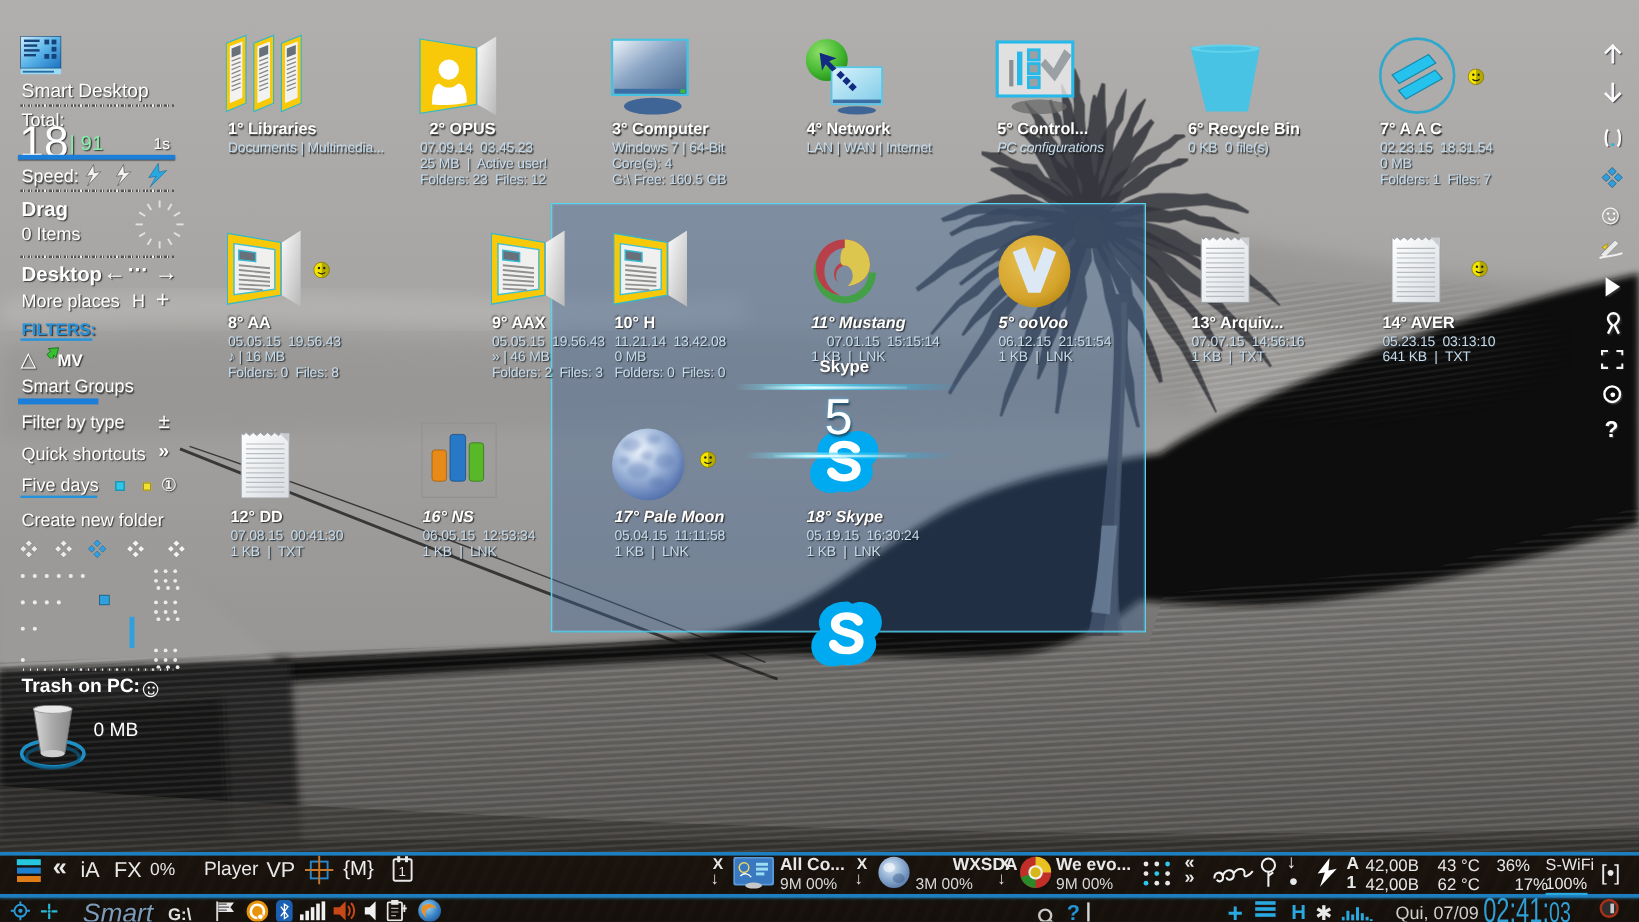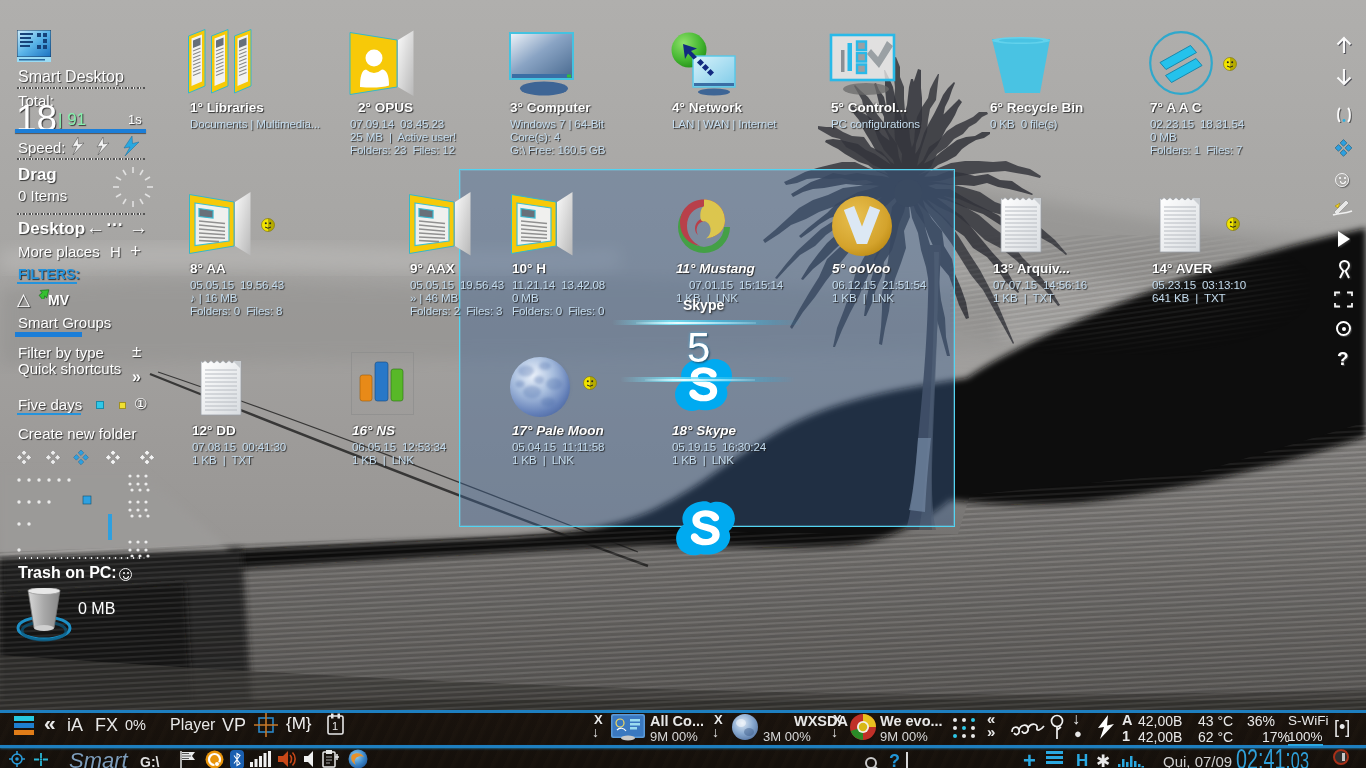--- a/index.html
+++ b/index.html
@@ -159,21 +159,21 @@
  <div style="position:absolute;left:17px;top:282px;width:60px;height:2px;background:#2493dc;"></div>
  <div class="sb" style="left:17px;top:289px;font-size:17px;">△</div>
  <svg style="position:absolute;left:38px;top:287px" width="14" height="12" viewBox="0 0 14 12">
       <path d="M1,11 L1,4 L5,4 L5,1 L12,6 L5,11 L5,8 Z" fill="#35c030" stroke="#1a701a" stroke-width="0.7" transform="rotate(-40 7 6)"></path>
     </svg>
  <div class="sb sbb" style="left:48px;top:292px;font-size:14px;">MV</div>
  <div class="sb" style="left:18px;top:314px;">Smart Groups</div>
  <div style="position:absolute;left:15px;top:332px;width:67px;height:5px;background:#1b7ed8;"></div>
  <div class="sb" style="left:18px;top:344px;">Filter by type</div>
  <div class="sb" style="left:132px;top:342px;font-size:17px;">±</div>
- <div class="sb" style="left:18px;top:360px;text-align:right;">Quick shortcuts</div>
+ <div class="sb" style="left:18px;top:370px;text-align:right;">Quick shortcuts</div>
  <div class="sb sbb" style="left:132px;top:368px;font-size:16px;">»</div>
  <div class="sb" style="left:18px;top:396px;">Five days</div>
  <div style="position:absolute;left:17px;top:413px;width:64px;height:2px;background:#2493dc;"></div>
  <div style="position:absolute;left:96px;top:401px;width:8px;height:8px;background:#30c8e8;border:1px solid #1a8aa8;"></div>
  <div style="position:absolute;left:119px;top:402px;width:7px;height:7px;background:#f0e030;border:1px solid #a09020;"></div>
  <div class="sb" style="left:134px;top:395px;font-size:15px;">①</div>
  <div class="sb" style="left:18px;top:425px;">Create new folder</div>
  <svg style="position:absolute;left:14px;top:448px" width="150" height="20" viewBox="0 0 150 20">
   <defs>
         <g id="dm">
@@ -396,21 +396,21 @@
 <rect x="13" y="17" width="3.5" height="22" fill="#8a8f94"></rect>
 <rect x="19.5" y="10" width="4.5" height="28" fill="#29b9e8"></rect>
 <g fill="#9aa0a4" stroke="#29b9e8" stroke-width="2.4">
         <rect x="29" y="8.5" width="9" height="8.5"></rect>
         <rect x="29" y="20" width="9" height="8.5"></rect>
         <rect x="29" y="31.5" width="9" height="8.5"></rect>
       </g>
 <path d="M43,16 L50,24 L59,8 L65,13 L51,35 L39,21 Z" fill="#9aa0a4"></path>
 </svg>
 <div class="ttl" style="left:831px;top:100px;">5° Control...</div>
-<div class="det" style="left:831px;top:117px;">PC configurations</div>
+<div class="det" style="left:831px;top:117px;font-style:italic;">PC configurations</div>
 
 <svg class="icon" style="left:988px;top:36px" width="66" height="60" viewBox="0 0 66 60">
 <path d="M4,3 L62,3 L52,57 L17,57 Z" fill="#49c3e3"></path>
 <ellipse cx="33" cy="4.5" rx="29" ry="3.5" fill="#62d2ec"></ellipse>
 <ellipse cx="33" cy="4.5" rx="22" ry="2" fill="#49c3e3"></ellipse>
 </svg>
 <div class="ttl" style="left:990px;top:100px;">6° Recycle Bin</div>
 <div class="det" style="left:990px;top:117px;">0 KB&nbsp; 0 file(s)</div>
 
 <svg class="icon" style="left:1148px;top:30px" width="66" height="66" viewBox="0 0 66 66">

